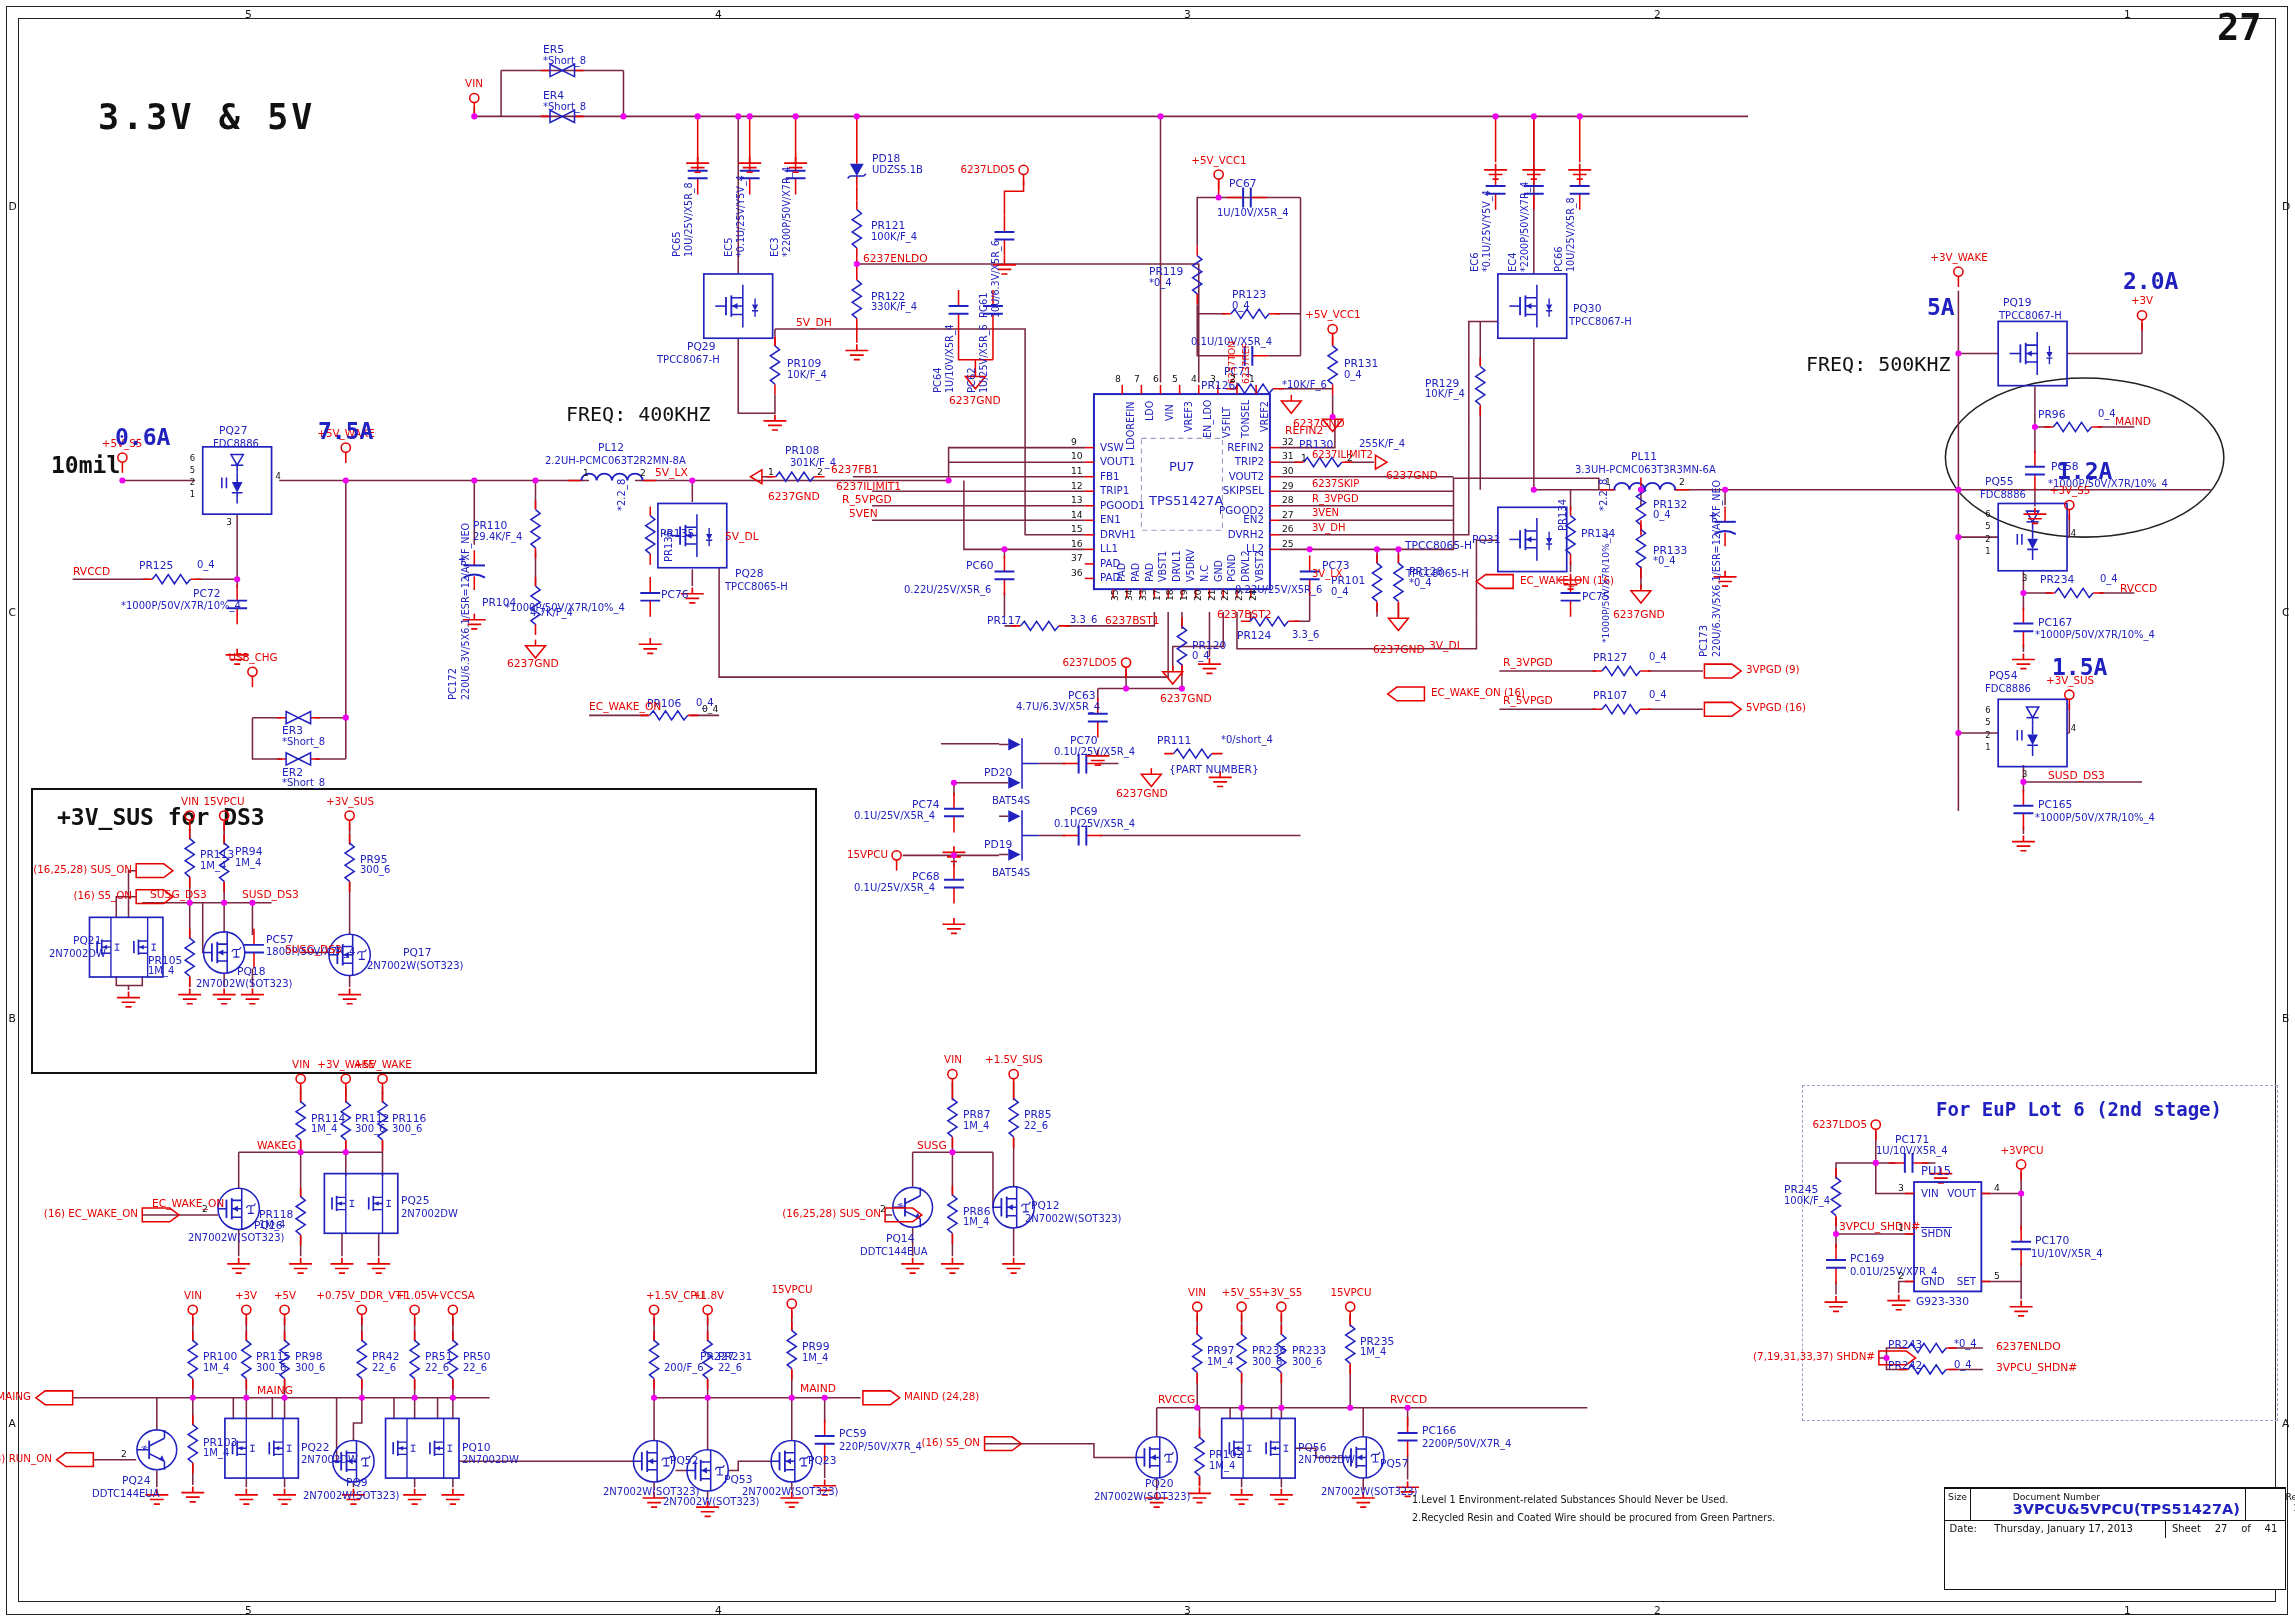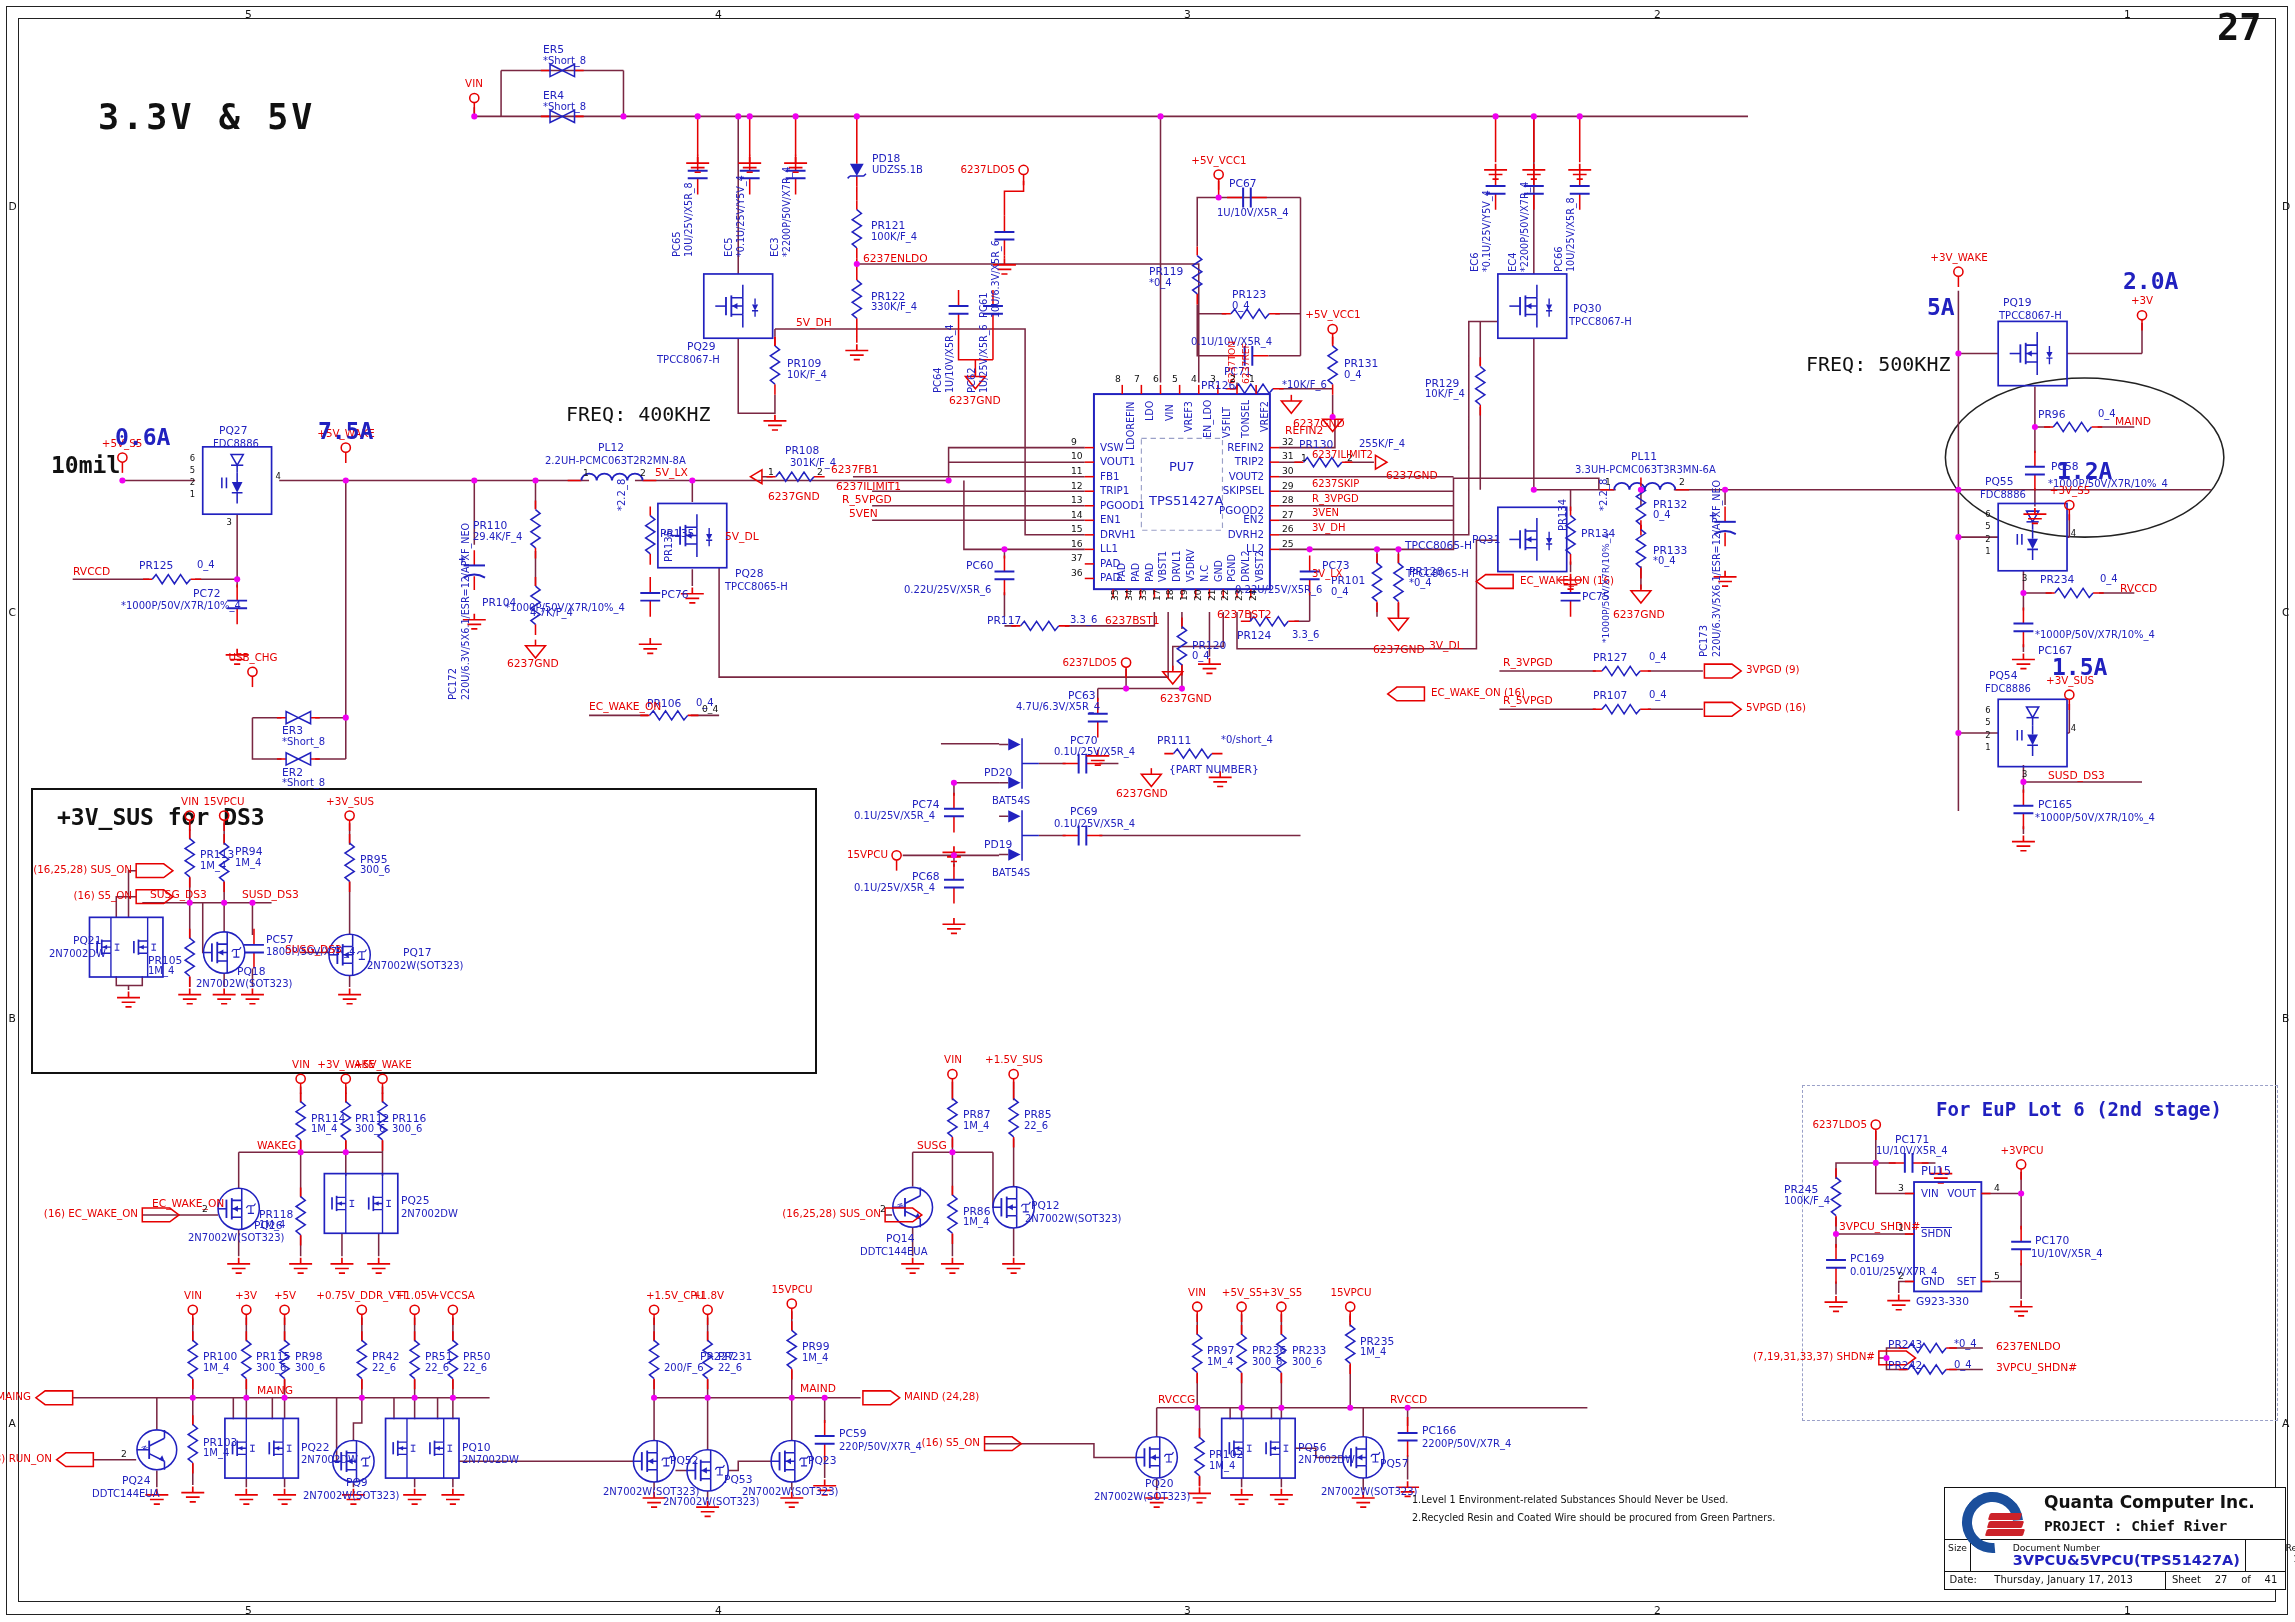--- a/index.html
+++ b/index.html
@@ -1614,21 +1614,21 @@
       <div class="lb bl" style="left: 2003px; top: 297px; font-size: 10.7px;">PQ19</div>
       <div class="lb bl" style="left: 1999px; top: 311px; font-size: 10px;">TPCC8067-H</div>
       <div class="lb bl" style="left: 2038px; top: 409px; font-size: 10.7px;">PR96</div>
       <div class="lb bl" style="left: 2098px; top: 409px; font-size: 10px;">0_4</div>
       <div class="lb bl" style="left: 2051px; top: 461px; font-size: 10.7px;">PC58</div>
       <div class="lb bl" style="left: 2048px; top: 479px; font-size: 10px;">*1000P/50V/X7R/10%_4</div>
       <div class="lb bl" style="left: 1985px; top: 476px; font-size: 10.7px;">PQ55</div>
       <div class="lb bl" style="left: 1980px; top: 490px; font-size: 10px;">FDC8886</div>
       <div class="lb bl" style="left: 2040px; top: 574px; font-size: 10.7px;">PR234</div>
       <div class="lb bl" style="left: 2100px; top: 574px; font-size: 10px;">0_4</div>
-      <div class="lb bl" style="left: 2038px; top: 617px; font-size: 10.7px; margin-top: 28px;">PC167</div>
+      <div class="lb bl" style="left: 2038px; top: 617px; font-size: 10.7px;">PC167</div>
       <div class="lb bl" style="left: 2035px; top: 630px; font-size: 10px;">*1000P/50V/X7R/10%_4</div>
       <div class="lb bl" style="left: 1989px; top: 670px; font-size: 10.7px;">PQ54</div>
       <div class="lb bl" style="left: 1985px; top: 684px; font-size: 10px;">FDC8886</div>
       <div class="lb bl" style="left: 2038px; top: 799px; font-size: 10.7px;">PC165</div>
       <div class="lb bl" style="left: 2035px; top: 813px; font-size: 10px;">*1000P/50V/X7R/10%_4</div>
       <div class="lb bl" style="left: 219px; top: 425px; font-size: 10.7px;">PQ27</div>
       <div class="lb bl" style="left: 213px; top: 439px; font-size: 10px;">FDC8886</div>
       <div class="lb bl" style="left: 139px; top: 560px; font-size: 10.7px;">PR125</div>
       <div class="lb bl" style="left: 197px; top: 560px; font-size: 10px;">0_4</div>
       <div class="lb bl" style="left: 193px; top: 588px; font-size: 10.7px;">PC72</div>
@@ -1999,28 +1999,20 @@
       <div class="lb bl" style="font-size: 10.3px; left: 1976px; top: 1188px; transform: translateX(-100%);">VOUT</div>
       <div class="lb bk" style="left: 1994px; top: 1183px; font-size: 9.2px;">4</div>
       <div class="lb bl" style="font-size: 10.3px; left: 1976px; top: 1276px; transform: translateX(-100%);">SET</div>
       <div class="lb bk" style="left: 1994px; top: 1271px; font-size: 9.2px;">5</div>
     </div>
 
   <div class="lb bk" style="left:1412px;top:1495px;font-size:9.6px;">1.Level 1 Environment-related Substances Should Never be Used.</div>
   <div class="lb bk" style="left:1412px;top:1513px;font-size:9.6px;">2.Recycled Resin and Coated Wire should be procured from Green Partners.</div>
 
   <div id="tb" style="left:1944px;top:1487px;width:340px;height:101px;">
-    <div style="position:relative;height:51px;">
-      <div id="logoC" style="left:17px;top:3.8px;"></div>
-      <div class="lstripe" style="left:44px;top:24.5px;width:32px;transform:skewX(-18deg);"></div>
-      <div class="lstripe" style="left:43px;top:33px;width:35px;transform:skewX(-18deg);"></div>
-      <div class="lstripe" style="left:41px;top:41px;width:38px;transform:skewX(-18deg);"></div>
-      <div class="lb bk bold" style="left:99px;top:6.1px;font-size:17px;">Quanta Computer Inc.</div>
-      <div class="lb bk bold mono" style="left:99px;top:31px;font-size:14.5px;">PROJECT : Chief River</div>
-    </div>
     <div class="row2" style="height:31px;">
       <div class="cell tbl" style="width:43px;padding:1.5px 3.1px;">
         <span>Size</span>
       </div>
       <div class="cell" style="flex:1;padding:1.5px 4.6px;">
         <div class="tbl">Document Number</div>
         <div class="lb bl bold" style="position:static;font-size:14.5px;text-align:center;">3VPCU&amp;5VPCU(TPS51427A)</div>
       </div>
       <div class="tbl" style="width:34px;padding:1.5px 3.1px;">
         <span>Rev</span><br>

